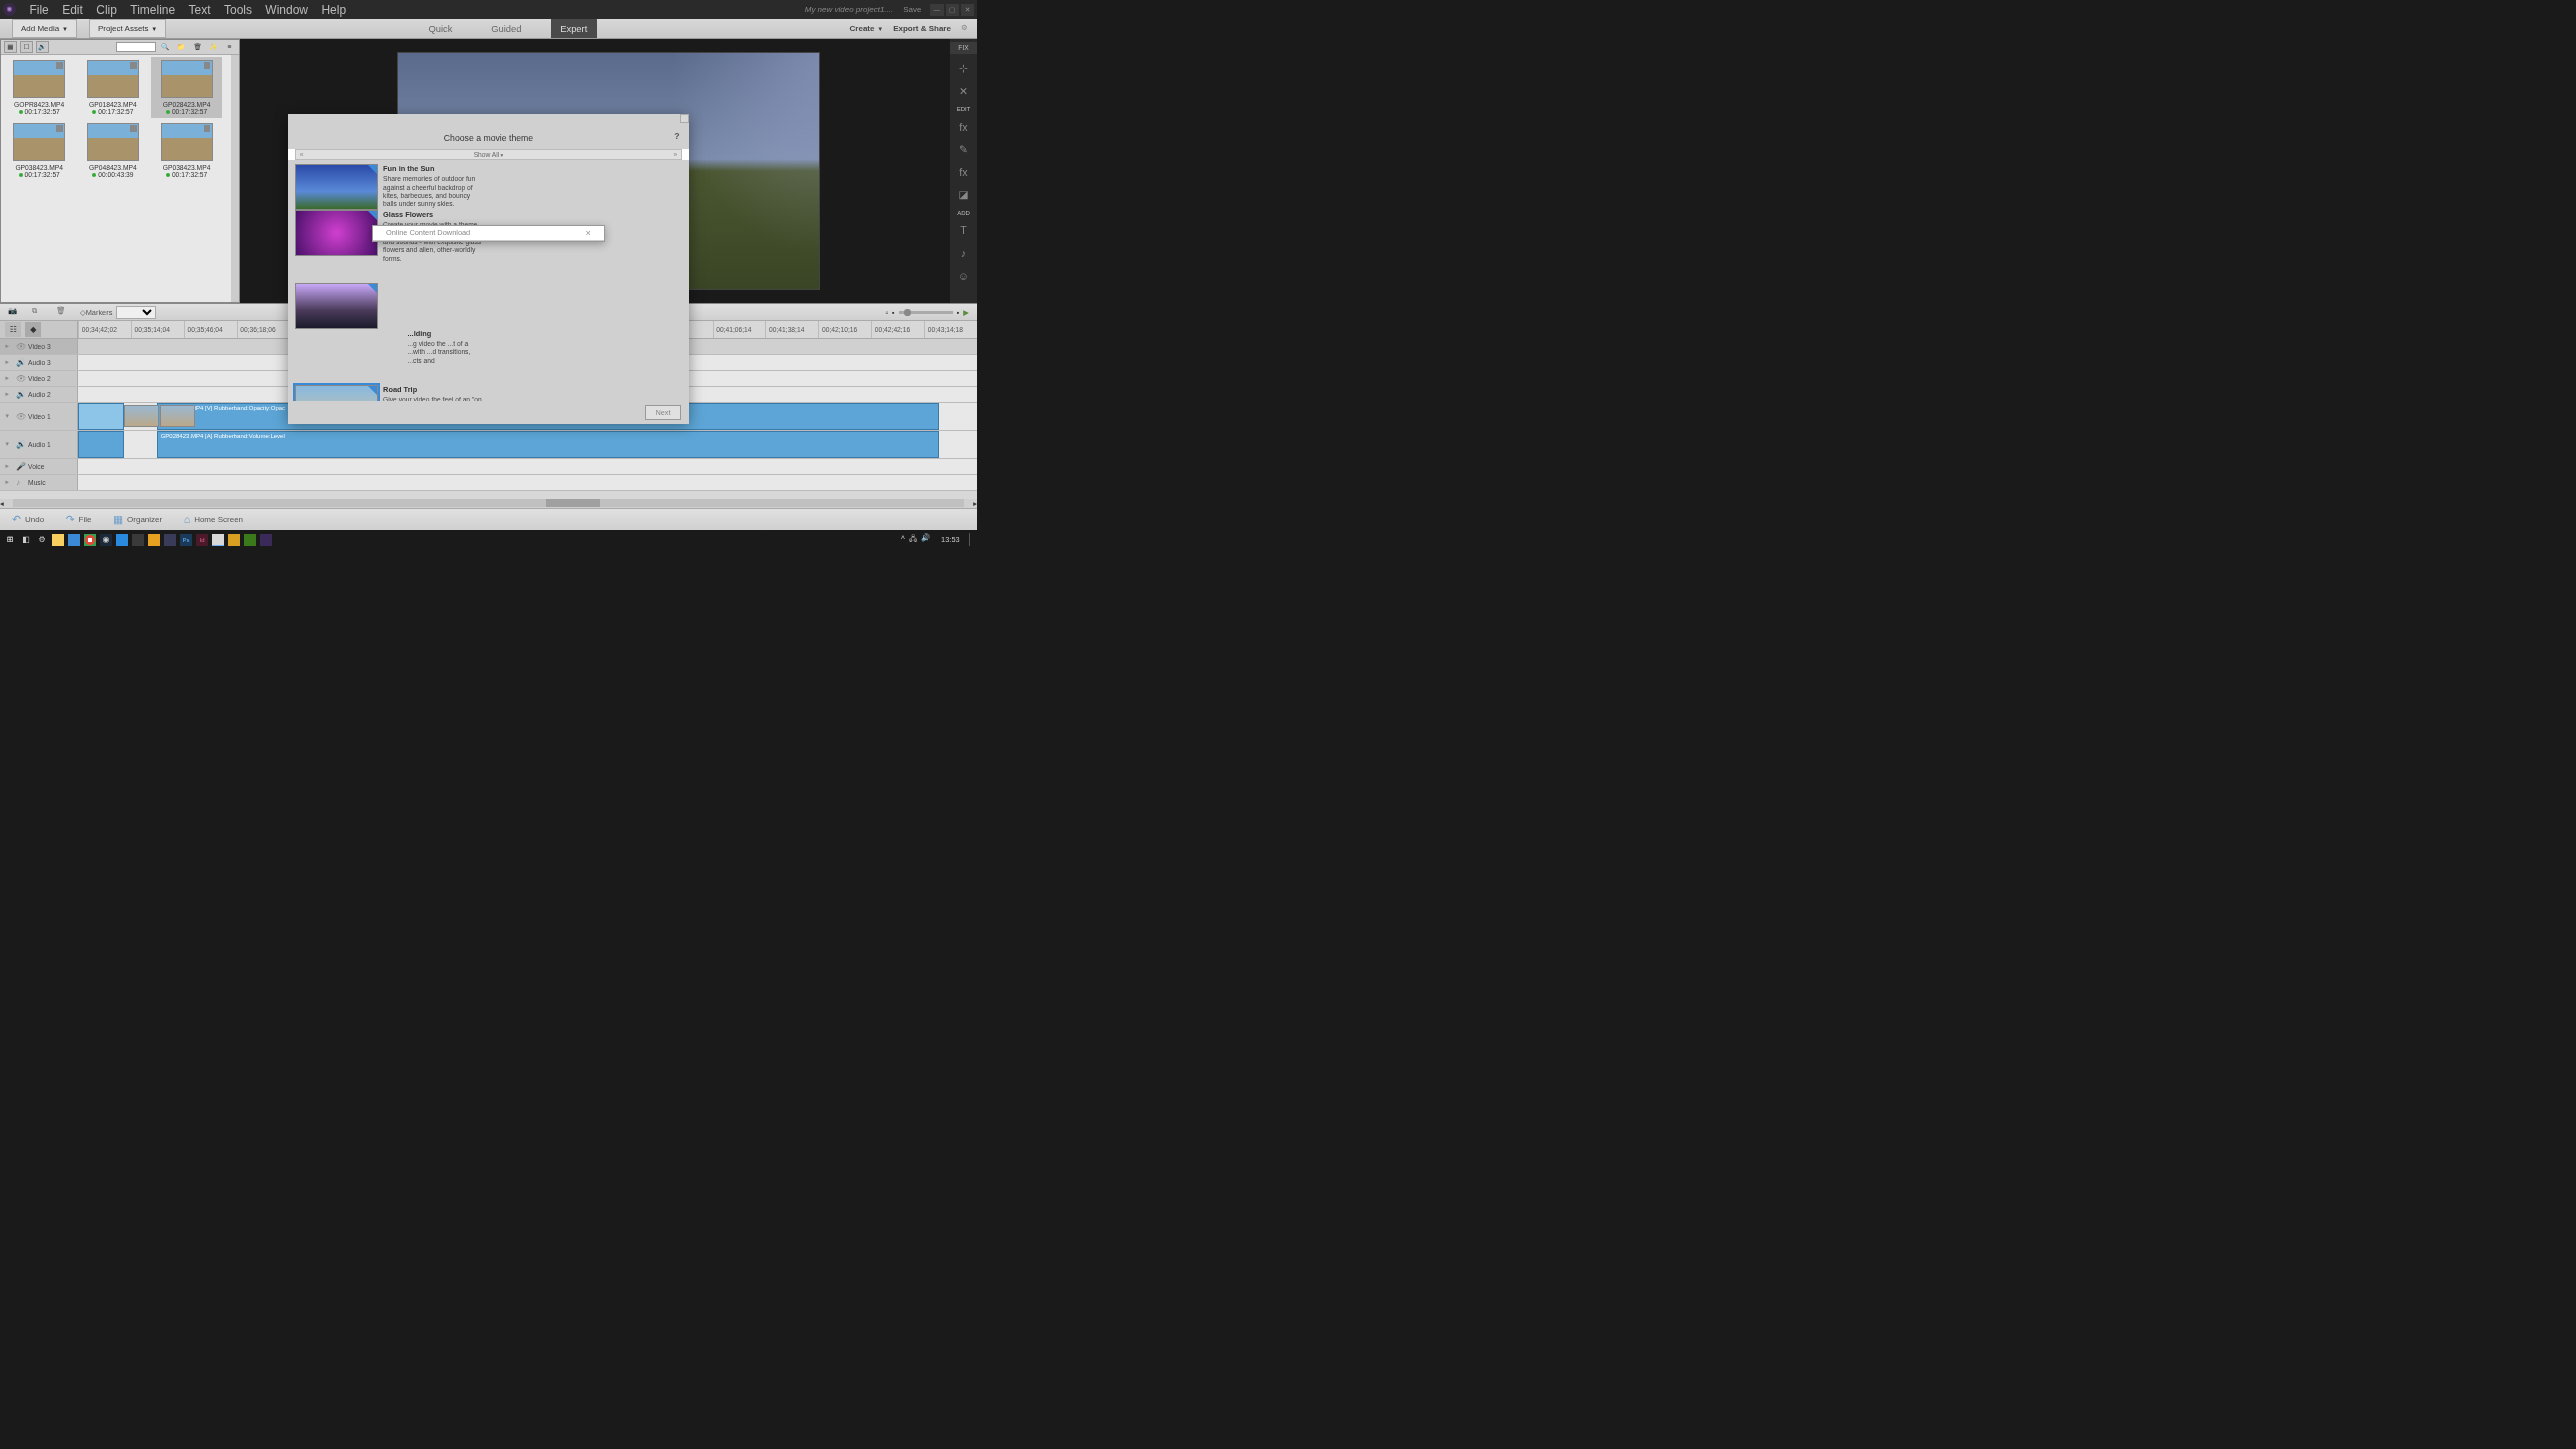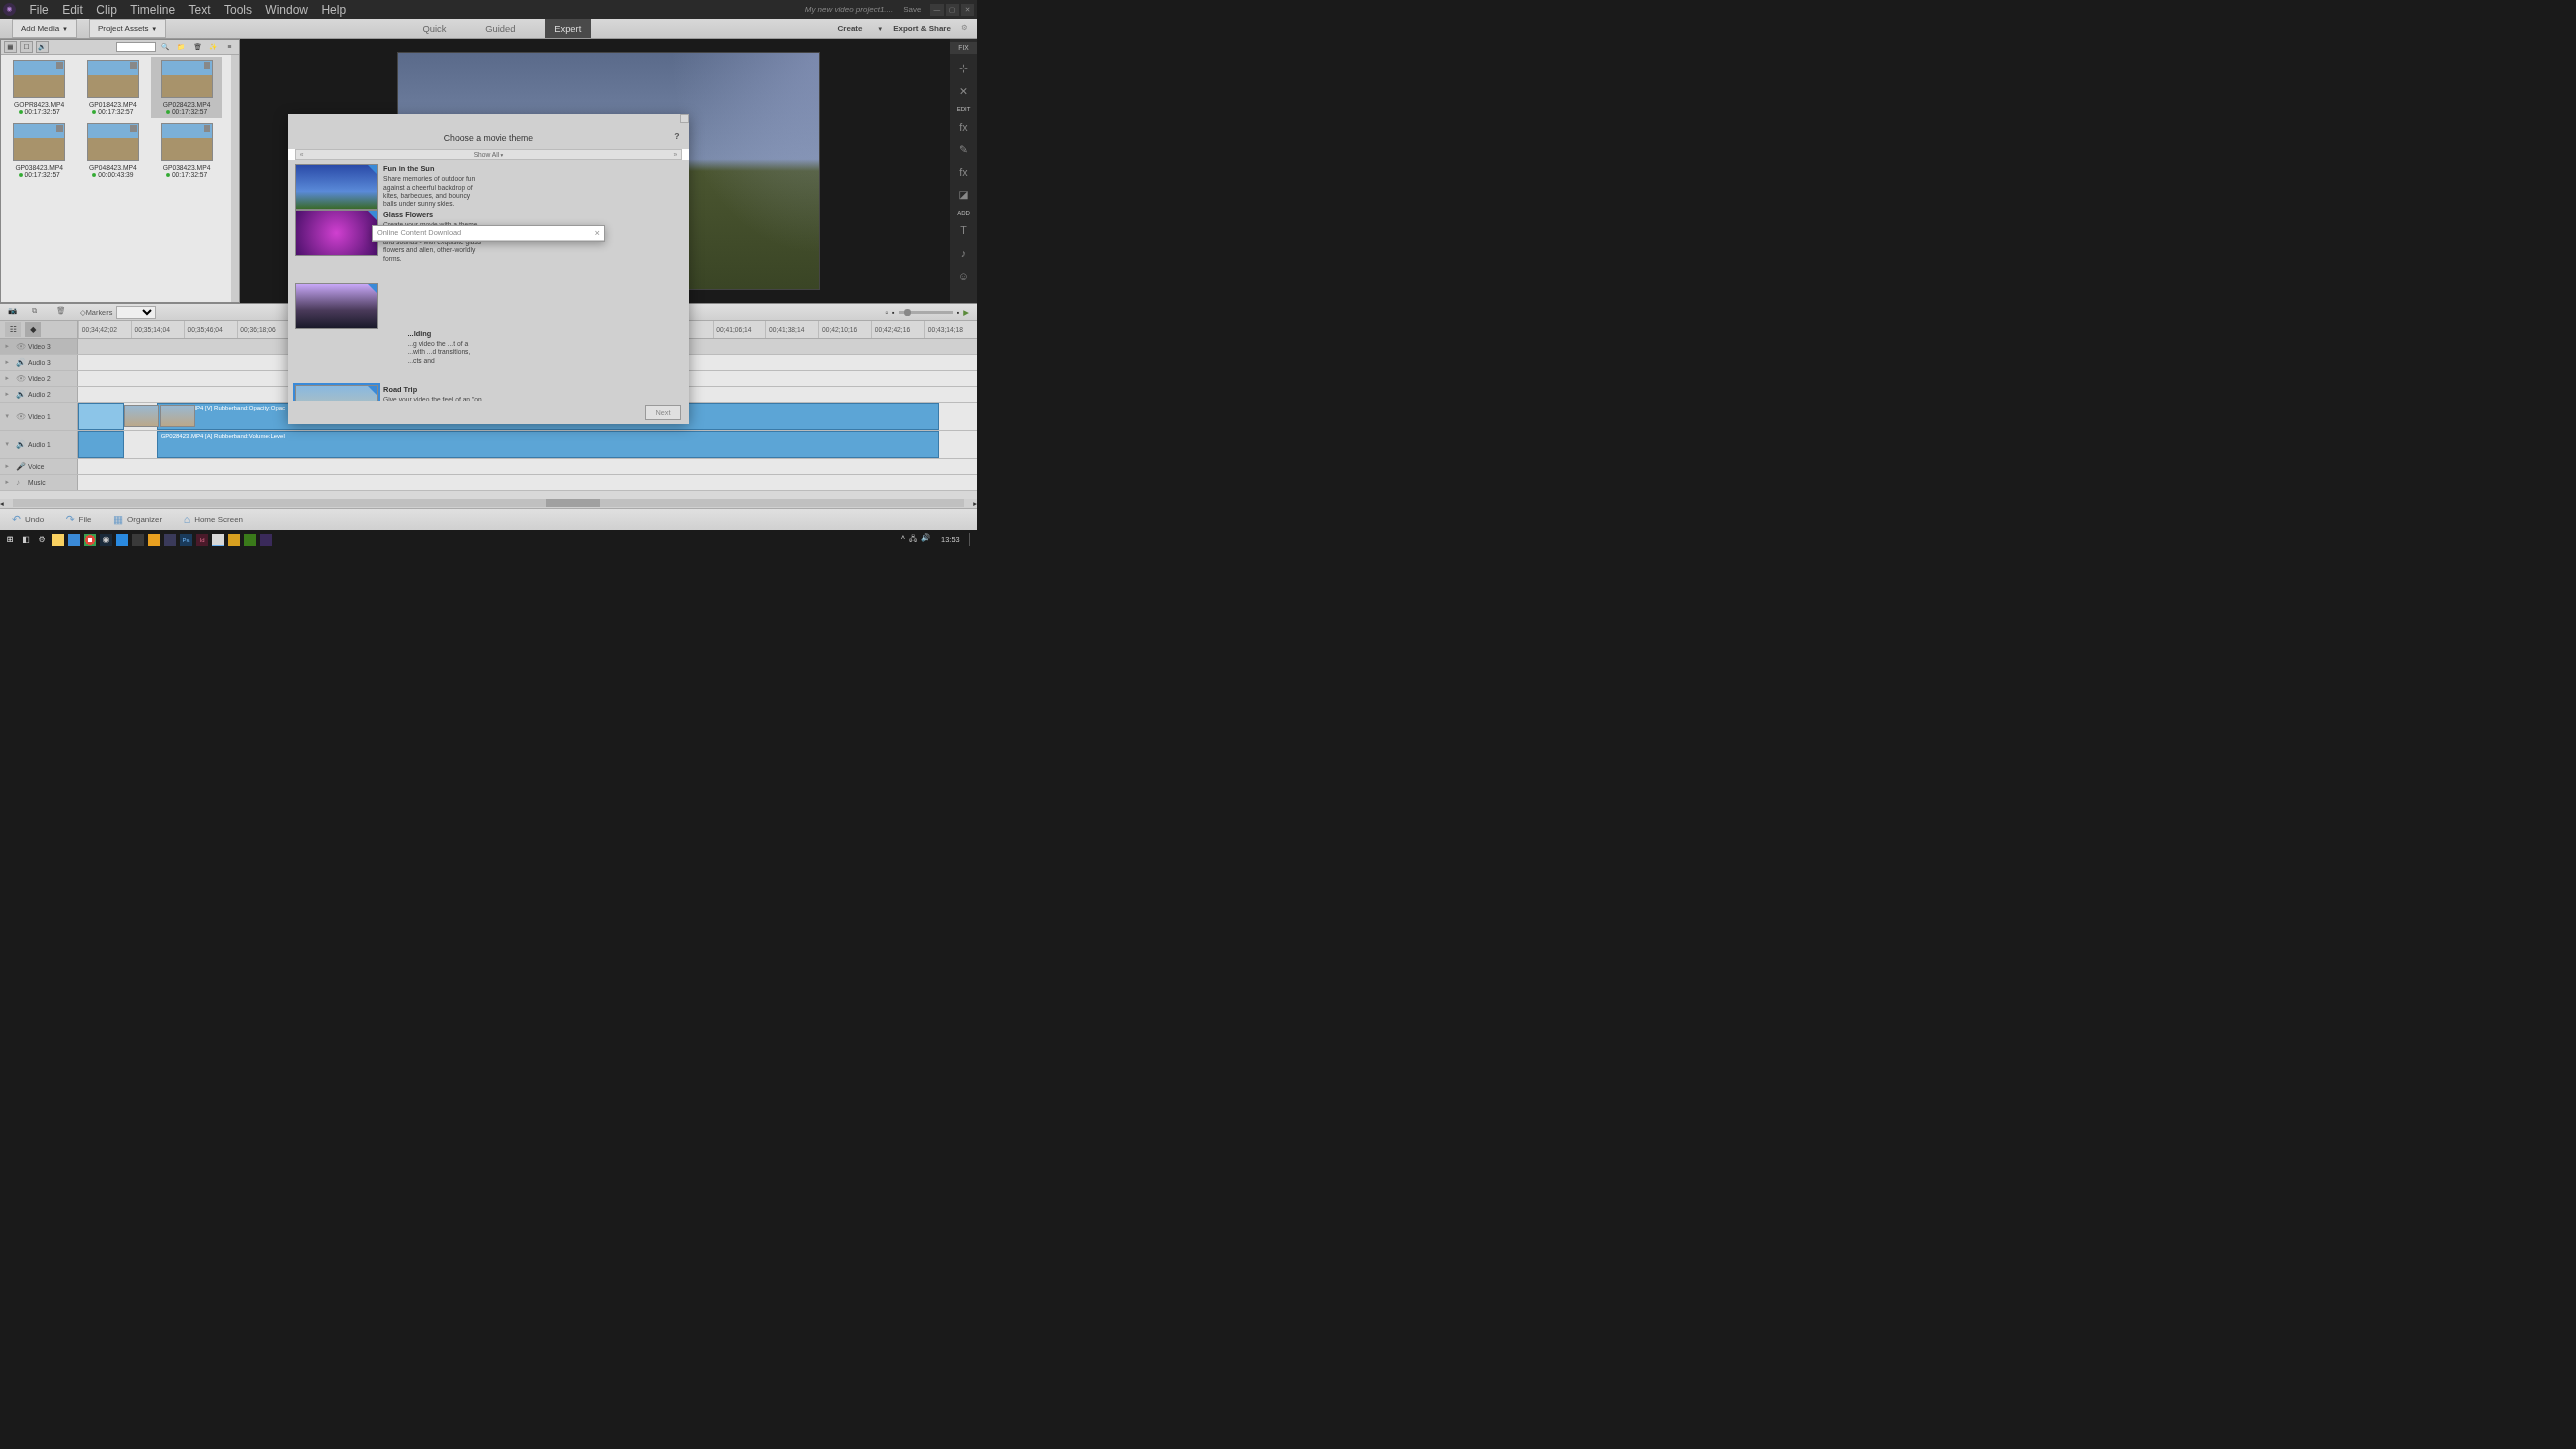--- a/index.html
+++ b/index.html
@@ -15,21 +15,21 @@
 .menubar .winbtn { width: 13.4px; height: 12px; background: #3a3a3a; margin-left: 2px; display: flex; align-items: center; justify-content: center; color: #888; font-size: 6.7px; }
 
 
 .toolbar2 { height: 20px; background: linear-gradient(#d8d8d8,#c8c8c8); display: flex; align-items: center; border-bottom: 0.7px solid #999; }
 .toolbar2 .left-btn { padding: 4px 8px; background: #e0e0e0; border: 0.7px solid #aaa; font-size: 8px; display: flex; align-items: center; margin-left: 12px; }
 .toolbar2 .left-btn .arrow { margin-left: 2.7px; font-size: 6px; }
 .toolbar2 .center-tabs { flex: 1; display: flex; justify-content: center; gap: 20px; }
 .toolbar2 .tab { font-size: 9.4px; color: #666; padding: 4px 9.4px; }
 .toolbar2 .tab.active { background: #4a4a4a; color: #ddd; }
 .toolbar2 .right { display: flex; align-items: center; padding-right: 5.4px; gap: 10px; }
-.toolbar2 .right .link { font-size: 8px; font-weight: bold; color: #444; display: flex; align-items: center; gap: 12px; }
+.toolbar2 .right .link { font-size: 8px; font-weight: bold; color: #444; display: flex; align-items: center; }
 .toolbar2 .right .gear { width: 10.7px; height: 10.7px; color: #888; }
 
 
 .main-body { display: flex; height: 264px; background: #1a1a1a; }
 
 
 .assets-panel { width: 240px; background: #e8e8e8; border: 0.7px solid #888; display: flex; flex-direction: column; }
 .assets-toolbar { height: 14.8px; background: #d0d0d0; border-bottom: 0.7px solid #aaa; display: flex; align-items: center; padding: 0 2.7px; gap: 2.7px; }
 .assets-toolbar .icon-btn { width: 13.4px; height: 12px; background: #c8c8c8; border: 0.7px solid #999; display: flex; align-items: center; justify-content: center; font-size: 6.7px; }
 .assets-toolbar input { width: 40px; height: 10.7px; border: 0.7px solid #999; font-size: 6.7px; padding: 0 2px; }
@@ -118,21 +118,21 @@
 .theme-thumb { width: 83px; height: 46px; background: #345678; border: 0.7px solid #888; flex-shrink: 0; position: relative; }
 .theme-thumb::before { content: ""; position: absolute; top: 0; right: 0; border-top: 9.4px solid #3a8ad8; border-left: 9.4px solid transparent; }
 .theme-info { padding-right: 5.4px; }
 .theme-title { font-size: 7.4px; font-weight: bold; margin-bottom: 2px; }
 .theme-desc { font-size: 6.7px; color: #444; line-height: 1.25; }
 .dialog-footer { background: #d0d0d0; padding: 4px 8px; display: flex; justify-content: flex-end; }
 .dialog-footer .next { padding: 2px 9.4px; background: #e0e0e0; border: 0.7px solid #999; font-size: 7.4px; color: #888; }
 
 
 .download-dialog { position: absolute; left: 372px; top: 225px; width: 233px; background: #fff; border: 0.7px solid #999; z-index: 60; box-shadow: 0 2px 8px rgba(0,0,0,0.3); }
-.download-dialog .dl-title { height: 14.8px; border-bottom: 0.7px solid #ccc; display: flex; align-items: center; padding: 0 4px; font-size: 7.4px; color: #888; justify-content: space-between; }
+.download-dialog .dl-title { height: 14.8px; border-bottom: 0.7px solid #ccc; display: flex; align-items: center; padding: 0 13px; font-size: 7.4px; color: #888; justify-content: space-between; }
 .download-dialog .dl-close { font-size: 9.4px; color: #999; cursor: pointer; }
 .download-dialog .dl-body { padding: 6.7px 9.4px; font-size: 7.4px; color: #555; }
 .download-dialog .progress { width: 100%; height: 8px; border: 0.7px solid #999; margin: 5.4px 0 8px; background: #fff; position: relative; }
 .download-dialog .progress .bar { position: absolute; left: 0; top: 0; height: 100%; width: 16.5%; background: linear-gradient(#4aa0e8,#2a7ac8); }
 .download-dialog .dl-btns { text-align: center; }
 .download-dialog .dl-btns button { padding: 1.3px 8px; font-size: 7.4px; border: 0.7px solid #888; background: #e8e8e8; }
 
 
 .th-sun { background: linear-gradient(#2a4aa8,#5a8ad8 60%,#3a6a2a); }
 .th-glass { background: radial-gradient(circle at 50% 50%, #d040d0, #4a106a); }

